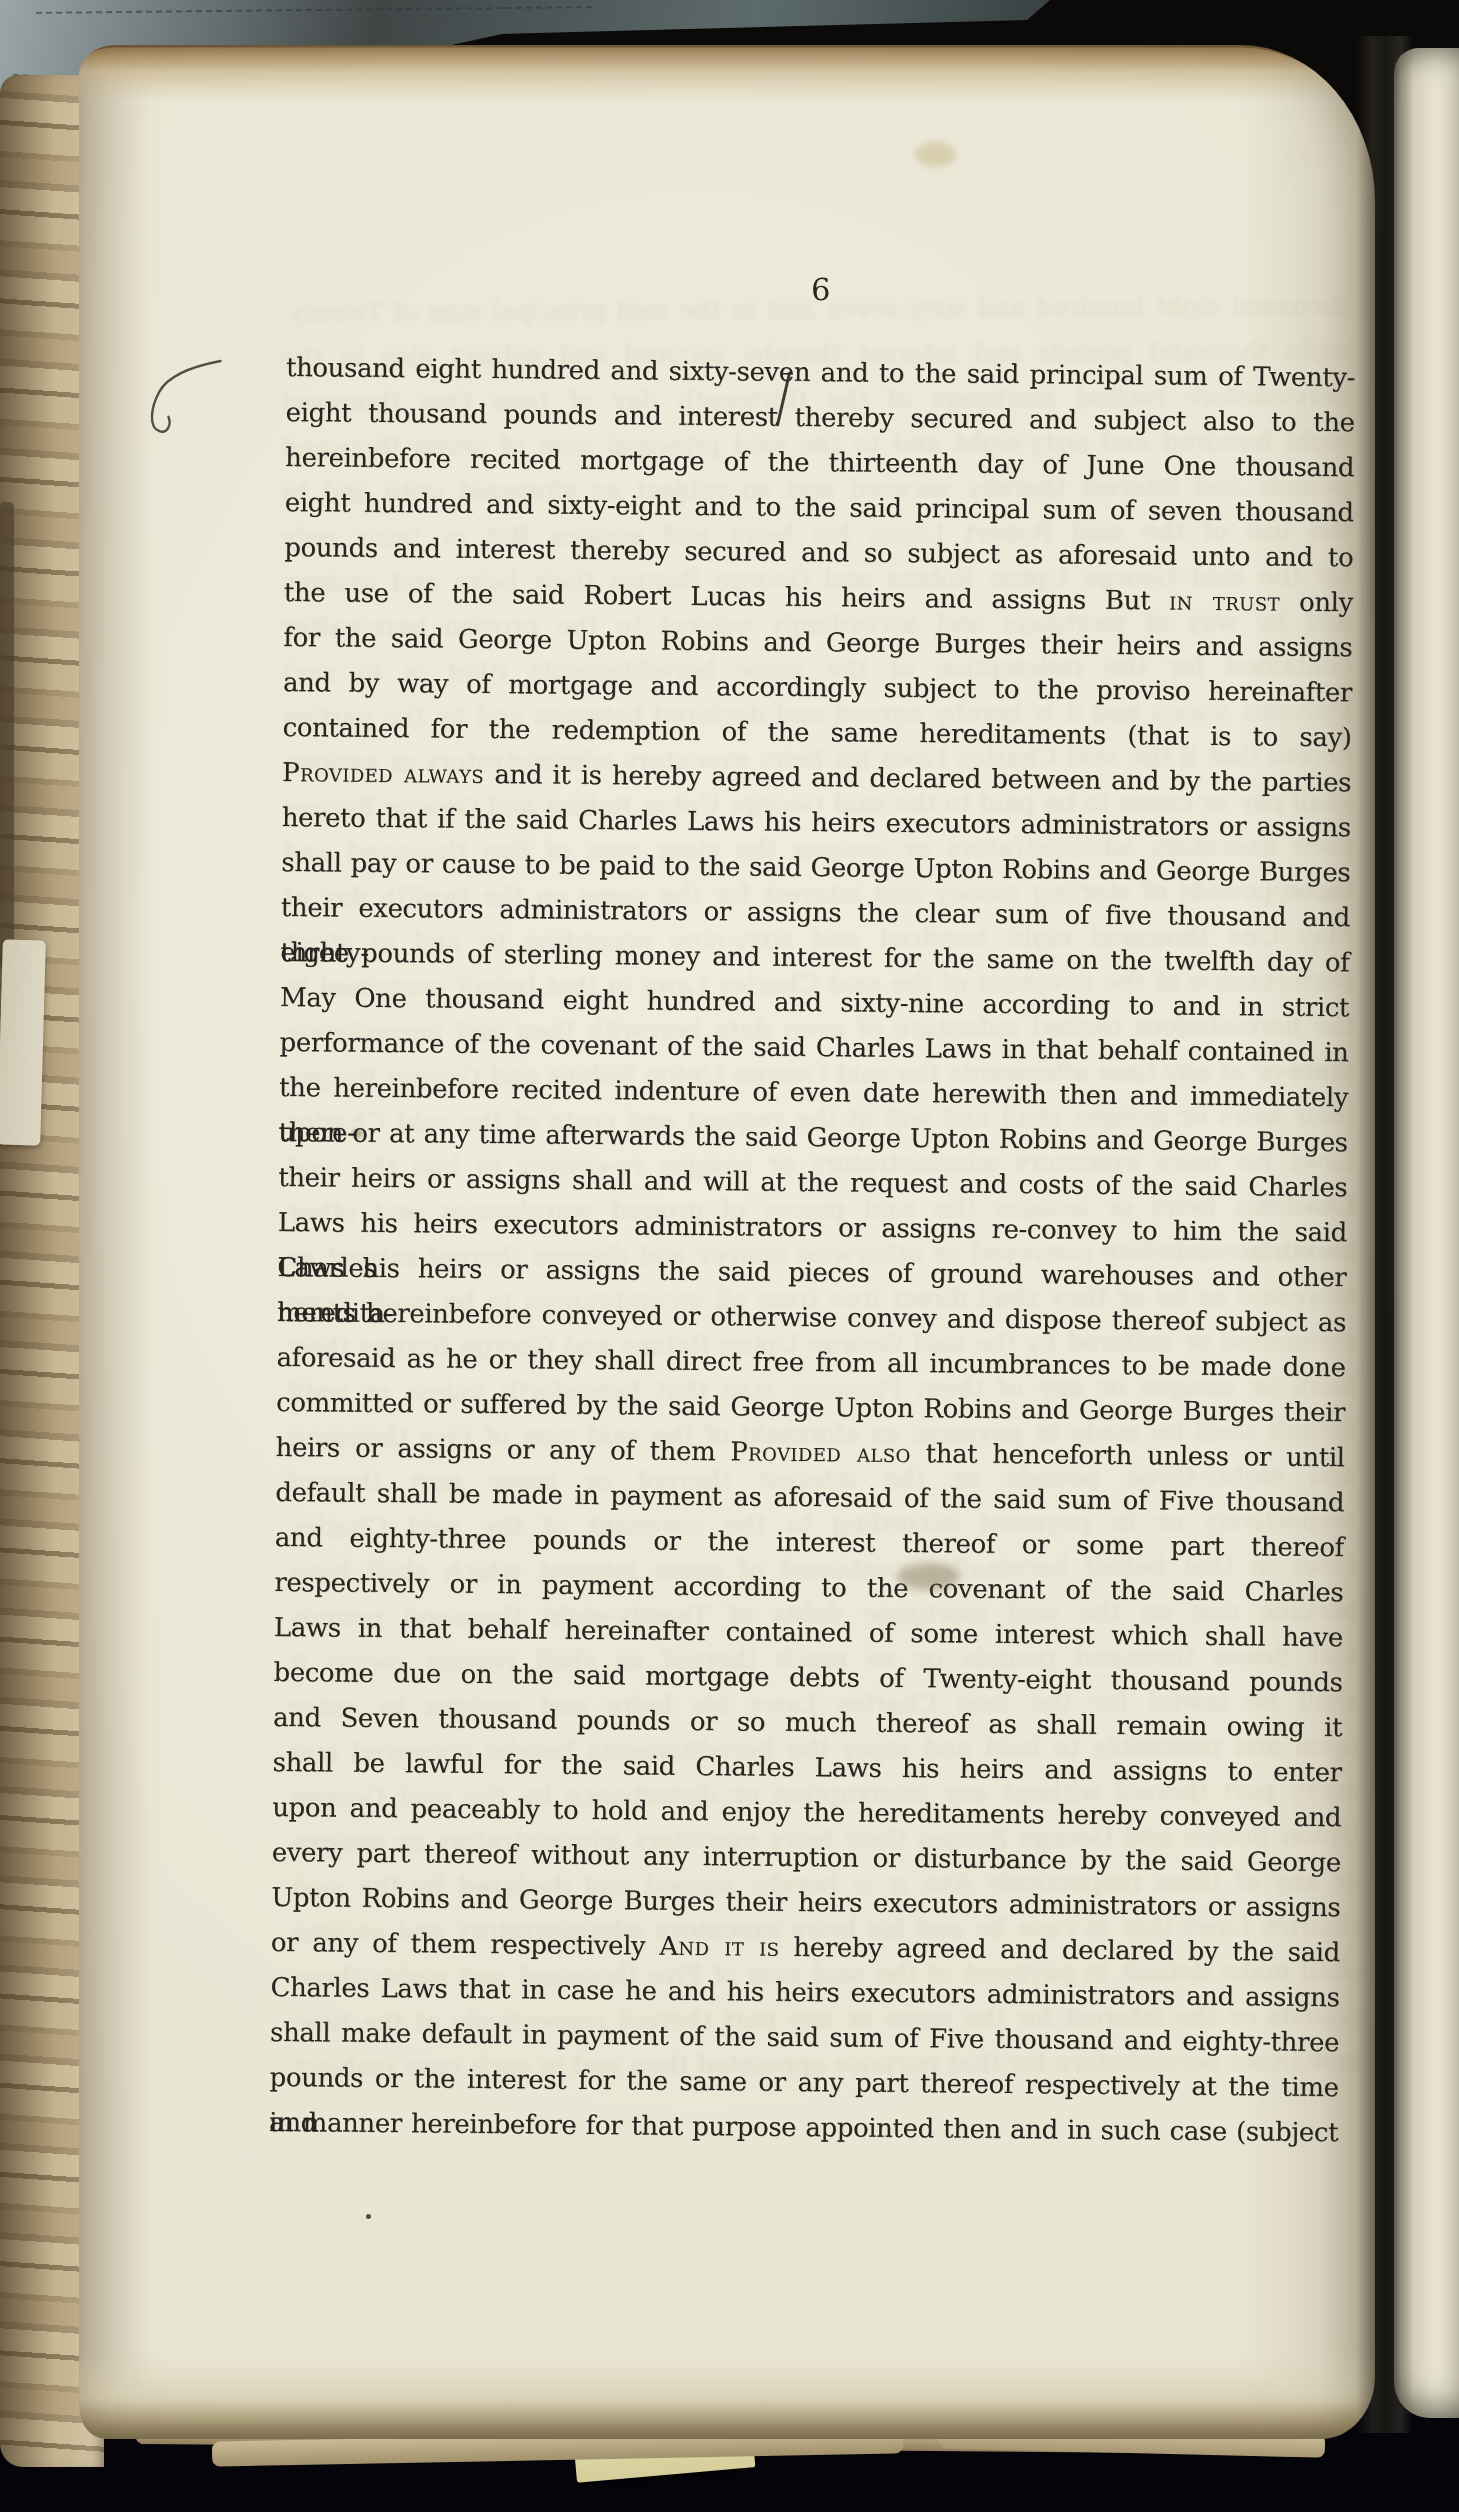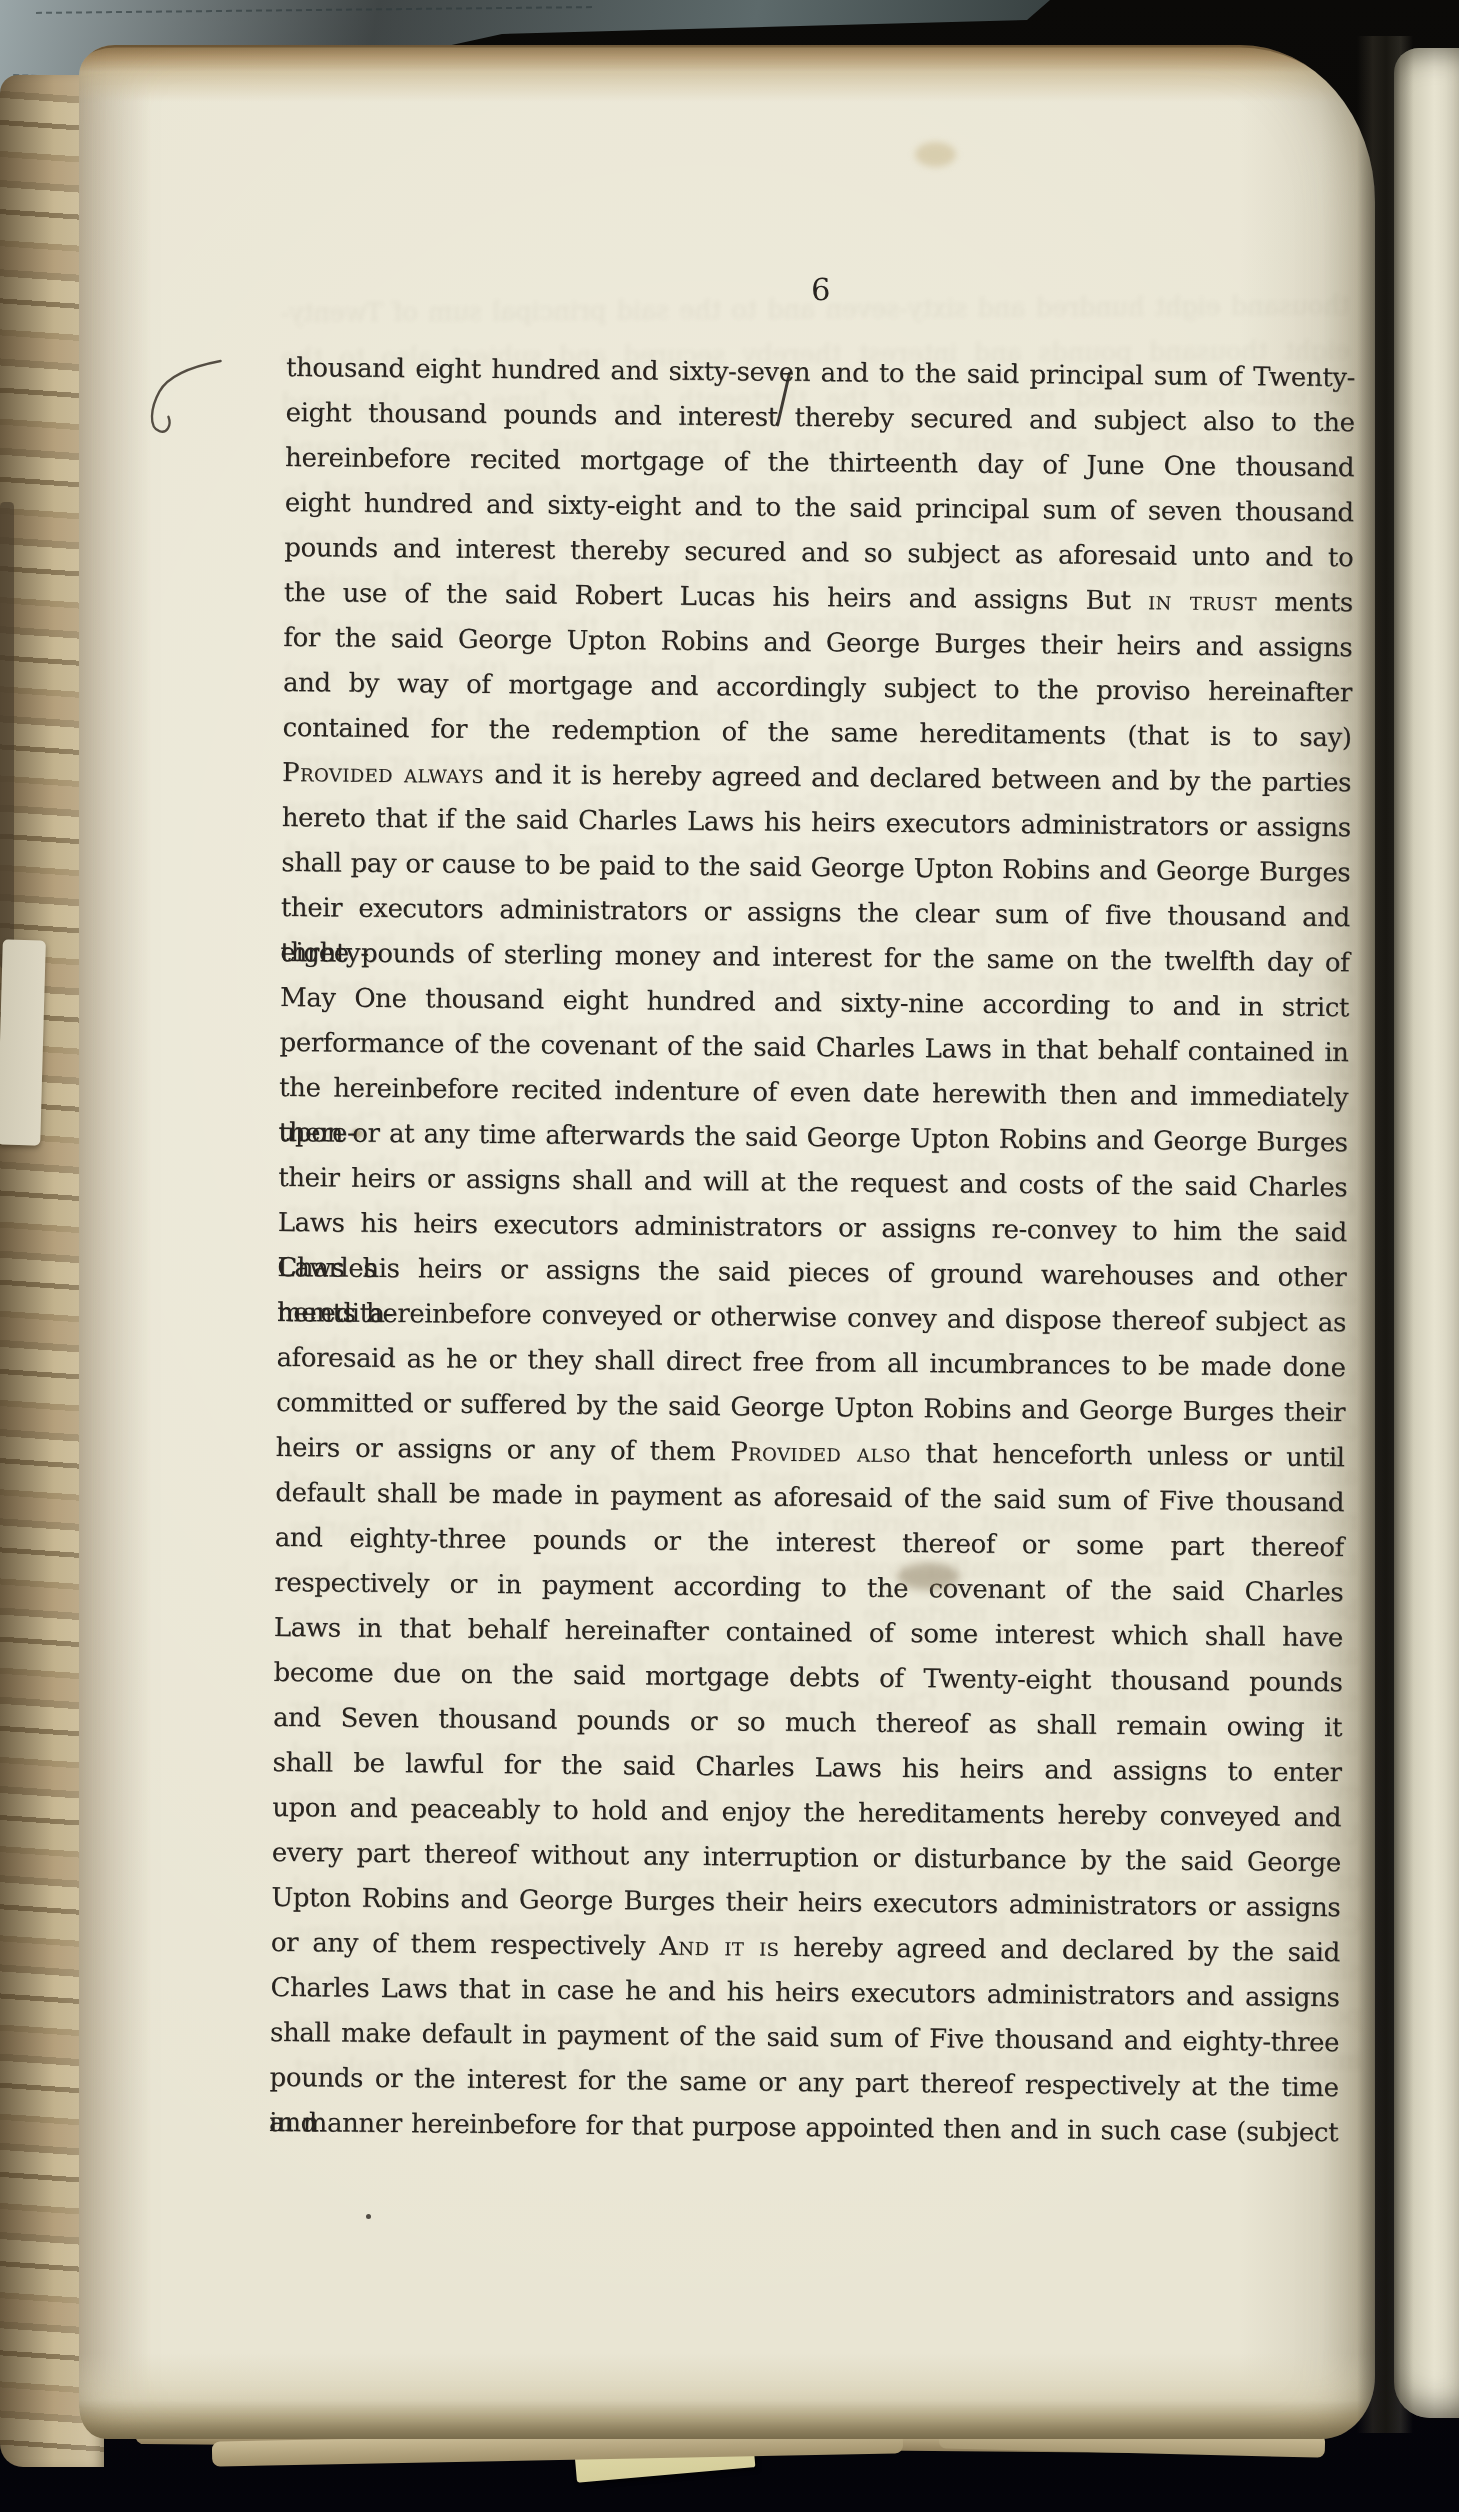--- a/index.html
+++ b/index.html
@@ -171,21 +171,21 @@
     </div>
 
   <div class="text-wrap">
     <div class="pagenum">6</div>
     <div>
         <div class="line"><span>thousand eight hundred and sixty-seven and to the said principal sum of Twenty-</span></div>
         <div class="line"><span>eight thousand pounds and interest thereby secured and subject also to the</span></div>
         <div class="line"><span>hereinbefore recited mortgage of the thirteenth day of June One thousand</span></div>
         <div class="line"><span>eight hundred and sixty-eight and to the said principal sum of seven thousand</span></div>
         <div class="line"><span>pounds and interest thereby secured and so subject as aforesaid unto and to</span></div>
-        <div class="line"><span>the use of the said Robert Lucas his heirs and assigns But </span><span class="sc">in trust</span><span> ments</span></div>
+        <div class="line"><span>the use of the said Robert Lucas his heirs and assigns But </span><span class="sc">in trust</span><span> only</span></div>
         <div class="line"><span>for the said George Upton Robins and George Burges their heirs and assigns</span></div>
         <div class="line"><span>and by way of mortgage and accordingly subject to the proviso hereinafter</span></div>
         <div class="line"><span>contained for the redemption of the same hereditaments (that is to say)</span></div>
         <div class="line"><span class="sc">Provided always</span><span> and it is hereby agreed and declared between and by the parties</span></div>
         <div class="line"><span>hereto that if the said Charles Laws his heirs executors administrators or assigns</span></div>
         <div class="line"><span>shall pay or cause to be paid to the said George Upton Robins and George Burges</span></div>
         <div class="line"><span>their executors administrators or assigns the clear sum of five thousand and eighty-</span></div>
         <div class="line"><span>three pounds of sterling money and interest for the same on the twelfth day of</span></div>
         <div class="line"><span>May One thousand eight hundred and sixty-nine according to and in strict</span></div>
         <div class="line"><span>performance of the covenant of the said Charles Laws in that behalf contained in</span></div>

